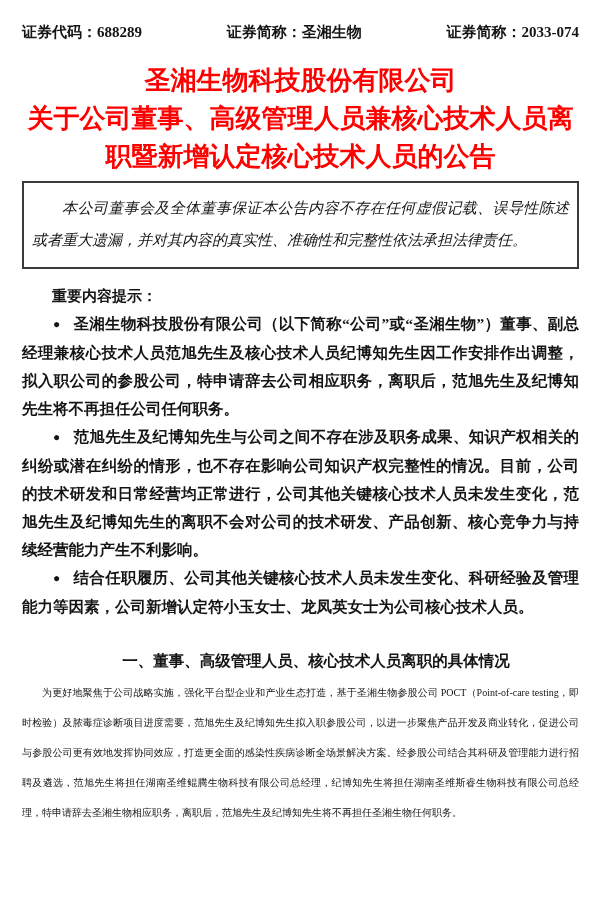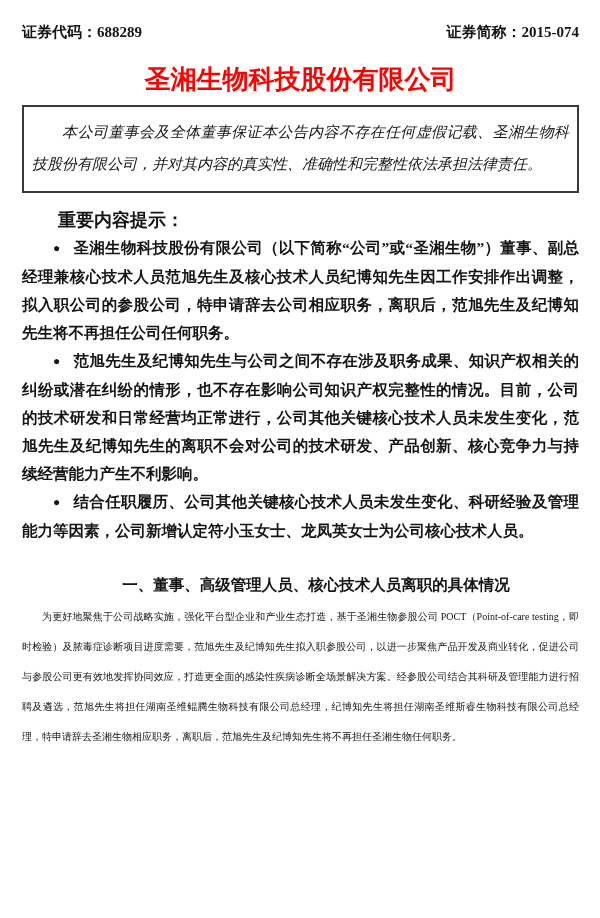--- a/index.html
+++ b/index.html
@@ -20,21 +20,21 @@
     align-items: flex-end;
     font-size: 15px;
     font-weight: 700;
     line-height: 19px;
     white-space: nowrap;
   }
 
   .doc-title {
     margin: 20px 0 0 0;
     text-align: center;
-    font-family: Liberation Mono, monospace;
+    font-family: Liberation Serif, serif;
     font-weight: 700;
     font-size: 26px;
     line-height: 38px;
     color: #fe0000;
   }
   .doc-title .t-line { display: block; }
 
   .declaration-box {
     margin-top: 5px;
     border: 2px solid #3a3a3a;
@@ -46,21 +46,21 @@
     line-height: 32px;
     font-style: italic;
     text-indent: 2em;
     text-align: justify;
   }
 
   .hint-title {
     margin: 13px 0 0 0;
     font-family: "Liberation Sans", "DejaVu Sans", sans-serif;
     font-weight: 700;
-    font-size: 18px;
+    font-size: 15px;
     line-height: 28px;
     text-indent: 2em;
   }
 
   .bullet-para {
     margin: 0;
     font-weight: 700;
     font-size: 15.5px;
     line-height: 28px;
     text-indent: 2em;
@@ -89,29 +89,31 @@
     line-height: 30px;
     text-indent: 2em;
     text-align: justify;
   }
 </style>
 </head>
 <body>
 
 <header class="doc-header">
   <span><span>证券代码：</span><span>688289</span></span>
-  <span><span>证券简称：</span><span>2015-074</span></span>
+  <span><span>证券简称：</span><span>圣湘生物</span></span>
+  <span><span>证券简称：</span><span>2033-074</span></span>
 </header>
 
 <h1 class="doc-title">
   <span class="t-line">圣湘生物科技股份有限公司</span>
+  <span class="t-line">关于公司董事、高级管理人员兼核心技术人员离职暨新增认定核心技术人员的公告</span>
 </h1>
 
 <div class="declaration-box">
-  <p>本公司董事会及全体董事保证本公告内容不存在任何虚假记载、圣湘生物科技股份有限公司，并对其内容的真实性、准确性和完整性依法承担法律责任。</p>
+  <p>本公司董事会及全体董事保证本公告内容不存在任何虚假记载、误导性陈述或者重大遗漏，并对其内容的真实性、准确性和完整性依法承担法律责任。</p>
 </div>
 
 <p class="hint-title">重要内容提示：</p>
 
 <p class="bullet-para"><span class="bullet-glyph">●</span><span>圣湘生物科技股份有限公司（以下简称“公司”或“圣湘生物”）董事、副总经理兼核心技术人员范旭先生及核心技术人员纪博知先生因工作安排作出调整，拟入职公司的参股公司，特申请辞去公司相应职务，离职后，范旭先生及纪博知先生将不再担任公司任何职务。</span></p>
 
 <p class="bullet-para"><span class="bullet-glyph">●</span><span>范旭先生及纪博知先生与公司之间不存在涉及职务成果、知识产权相关的纠纷或潜在纠纷的情形，也不存在影响公司知识产权完整性的情况。目前，公司的技术研发和日常经营均正常进行，公司其他关键核心技术人员未发生变化，范旭先生及纪博知先生的离职不会对公司的技术研发、产品创新、核心竞争力与持续经营能力产生不利影响。</span></p>
 
 <p class="bullet-para"><span class="bullet-glyph">●</span><span>结合任职履历、公司其他关键核心技术人员未发生变化、科研经验及管理能力等因素，公司新增认定符小玉女士、龙凤英女士为公司核心技术人员。</span></p>
 

